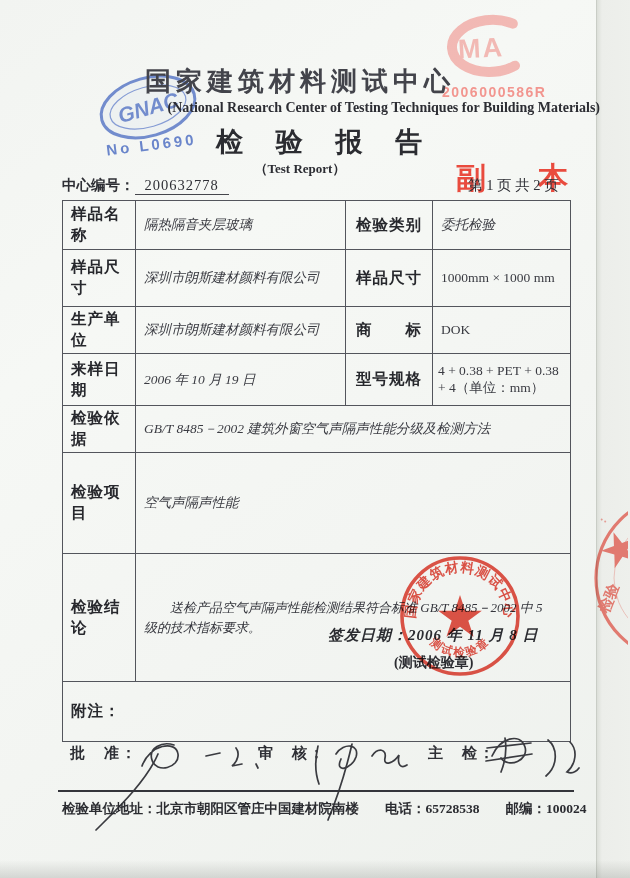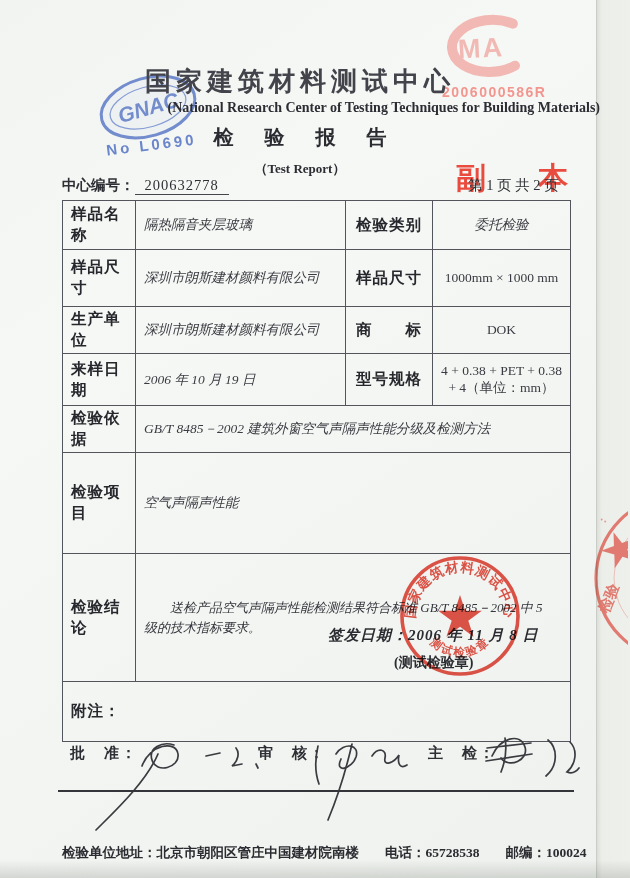--- a/index.html
+++ b/index.html
@@ -14,60 +14,60 @@
   .edge-right{position:absolute;top:0;left:596px;width:34px;height:878px;
     background:linear-gradient(to right,#dcdfd9 0,#eceeea 5px,#eef0ec 100%);
     border-left:1px solid #c9cdc6;}
   .edge-bottom{position:absolute;left:0;top:860px;width:630px;height:18px;
     background:linear-gradient(to bottom,rgba(0,0,0,0) 0,rgba(90,95,88,.12) 60%,rgba(90,95,88,.2) 100%);}
   .abs{position:absolute;}
   
   .title-cn{left:0;top:64px;width:600px;text-align:center;font-size:26px;font-weight:600;
     letter-spacing:5px;color:#43444b;}
   .title-en{left:0;top:100px;width:600px;text-align:right;font-size:14px;font-weight:bold;color:#2c2d33;}
-  .report-cn{left:0;top:124px;width:600px;text-align:center;font-size:20px;font-weight:bold;
-    letter-spacing:13px;color:#2b2c31;text-indent:13px;}
+  .report-cn{left:0;top:124px;width:600px;text-align:center;font-size:27px;font-weight:bold;
+    letter-spacing:13px;color:#2b2c31;text-indent:13px;padding-left:19px;}
   .report-en{left:0;top:160px;width:600px;text-align:center;font-size:13px;font-weight:bold;color:#2c2d33;}
   .cma{left:434px;top:14px;opacity:.62;transform:rotate(-3deg);}
   .cma-num{left:442px;top:84px;font-family:"Liberation Sans","DejaVu Sans",sans-serif;
     font-size:14px;font-weight:bold;color:#f2857e;letter-spacing:1.5px;opacity:.85;}
   .copy-stamp{left:456px;top:130px;font-size:30px;font-weight:bold;color:#e8392b;
     letter-spacing:52px;white-space:nowrap;opacity:.9;margin-top:28px;}
   .oval-stamp{left:96px;top:74px;transform:rotate(-16deg);opacity:.8;}
   .stamp-no{left:106px;top:136px;font-family:"Liberation Sans","DejaVu Sans",sans-serif;
     font-size:15px;font-weight:bold;color:#5272c4;letter-spacing:3px;transform:rotate(-7deg);opacity:.85;}
   
   .center-no{left:62px;top:176px;font-size:14.5px;font-weight:bold;}
   .center-no .num{font-weight:normal;border-bottom:1px solid #45464c;padding:0 10px 1px 10px;letter-spacing:1px;margin-top:11px;}
   .page-info{left:468px;top:176px;font-size:14.5px;}
   
   table.report{position:absolute;left:62px;top:200px;width:508px;border-collapse:collapse;table-layout:fixed;}
   table.report td{border:1px solid #53555c;padding:2px 8px;vertical-align:middle;}
   table.report{border:1.5px solid #45464c;}
   td.lab{font-size:15.5px;font-weight:bold;text-align:left;padding-left:12px;letter-spacing:1px;color:#27282d;}
   td.lab2{font-size:15.5px;font-weight:bold;text-align:center;letter-spacing:1px;color:#27282d;}
   td.val{font-size:13.5px;color:#3a3b42;}
-  td.val.ctr{text-align:center;}
+  td.val.ctr{}
   .kai{font-style:italic;}
   tr.r1 td{height:44px;} tr.r2 td{height:52px;} tr.r3 td{height:42px;} tr.r4 td{height:47px;}
   tr.r5 td{height:42px;} tr.r6 td{height:96px;} tr.r7 td{height:123px;} tr.r8 td{height:55px;}
   td.concl-cell{position:relative;vertical-align:top;padding-top:12px;}
   .concl-text{font-size:13px;line-height:20px;text-indent:2em;color:#35363d;padding-right:6px;}
   .issue-date{position:absolute;left:192px;top:72px;font-size:15px;font-weight:bold;color:#2b2c31;letter-spacing:1px;font-style:italic;}
   .seal-note{position:absolute;left:258px;top:100px;font-size:14px;font-weight:bold;color:#2b2c31;}
   td.note-cell{vertical-align:top;padding-top:14px;}
   
   .round-seal{left:396px;top:552px;mix-blend-mode:multiply;opacity:.88;}
   .edge-seal{left:570px;top:486px;mix-blend-mode:multiply;opacity:.8;}
   
   .sig-labels{left:0;top:744px;width:630px;font-size:15px;font-weight:bold;letter-spacing:2px;}
   .sig-l1{position:absolute;left:70px;} .sig-l2{position:absolute;left:258px;} .sig-l3{position:absolute;left:428px;}
   .sig-svg{left:0;top:726px;pointer-events:none;}
   .foot-rule{left:58px;top:790px;width:516px;height:2px;background:#34353b;}
-  .footer{left:62px;top:800px;width:520px;font-size:13.5px;font-weight:bold;color:#2b2c31;white-space:nowrap;margin-top:44px;}
+  .footer{left:62px;top:800px;width:520px;font-size:13.5px;font-weight:bold;color:#2b2c31;white-space:nowrap;}
   .footer span{margin-right:26px;}
 </style>
 </head>
 <body>
 
 <div class="page">
 
   <div class="edge-right"></div>
   <div class="edge-bottom"></div>
 

